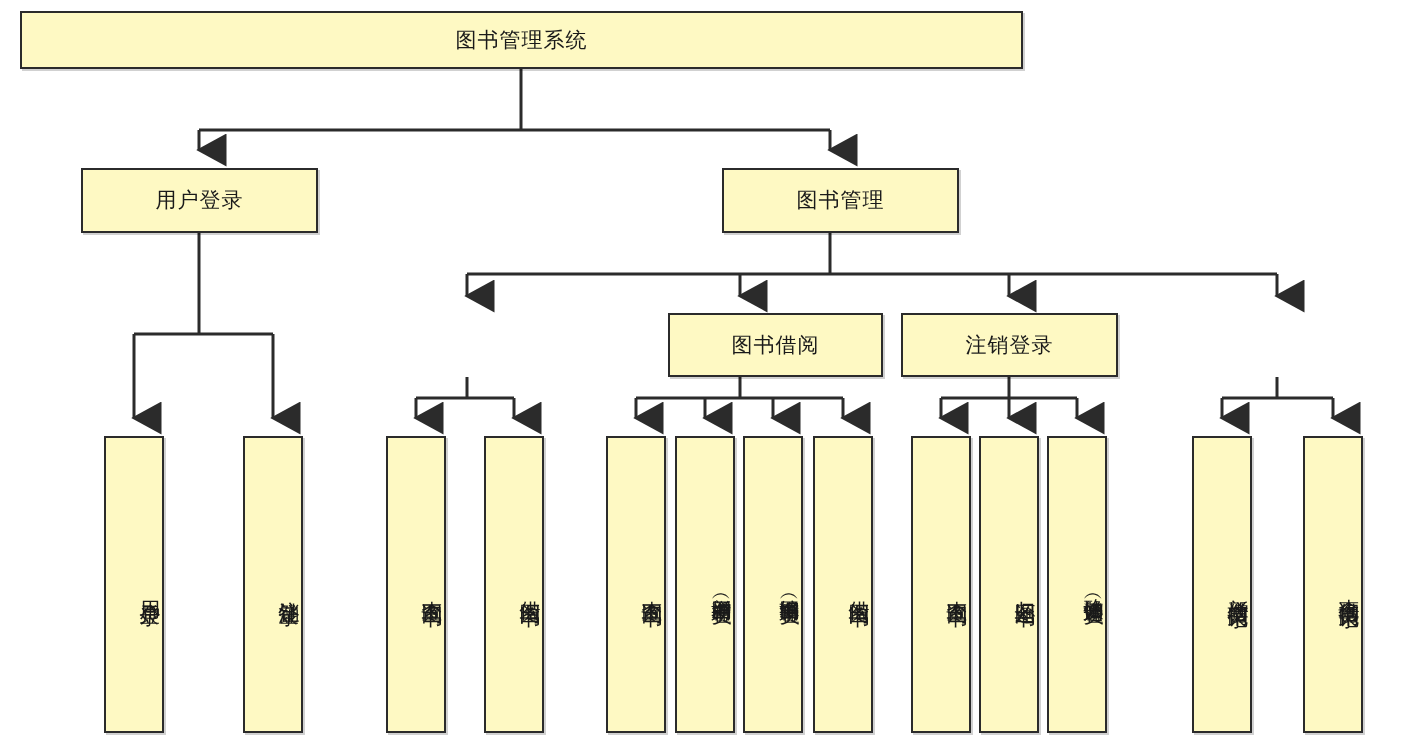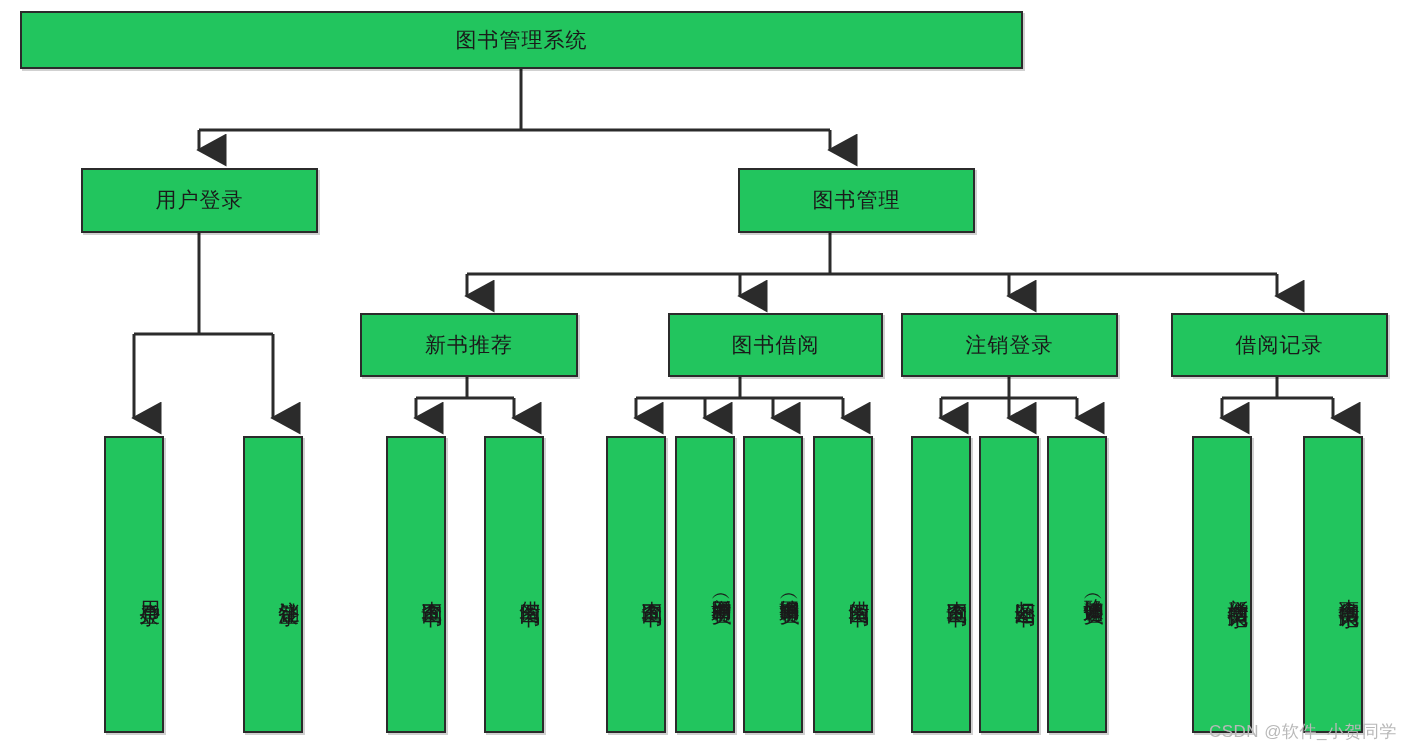--- a/index.html
+++ b/index.html
@@ -20,21 +20,21 @@
   svg#wires {
     position: absolute;
     left: 0;
     top: 0;
     width: 1405px;
     height: 747px;
   }
   .node {
     position: absolute;
     box-sizing: border-box;
-    background: #22c55e;
+    background: #fef9c3;
     border: 2px solid #2b2b2b;
     box-shadow: 2px 2px 0 rgba(0,0,0,0.18);
     display: flex;
     align-items: center;
     justify-content: center;
     color: #1a1a1a;
     text-align: right;
   }
   .node.horiz {
     font-size: 21px;
@@ -125,39 +125,33 @@
   </svg>
 
   <div class="node horiz" style="left:20px; top:11px; width:1003px; height:58px;">
     <span class="node-label">图书管理系统</span>
   </div>
 
   <div class="node horiz" style="left:81px; top:168px; width:237px; height:65px;">
     <span class="node-label">用户登录</span>
   </div>
 
-  <div class="node horiz" style="left:738px; top:168px; width:237px; height:65px;">
+  <div class="node horiz" style="left:722px; top:168px; width:237px; height:65px;">
     <span class="node-label">图书管理</span>
   </div>
 
-  <div class="node horiz" style="left:360px; top:313px; width:218px; height:64px;">
-    <span class="node-label">新书推荐</span>
-  </div>
 
   <div class="node horiz" style="left:633px; top:313px; width:215px; height:64px;margin-left:35px;">
     <span class="node-label">图书借阅</span>
   </div>
 
   <div class="node horiz" style="left:901px; top:313px; width:217px; height:64px;">
     <span class="node-label">注销登录</span>
   </div>
 
-  <div class="node horiz" style="left:1171px; top:313px; width:217px; height:64px;">
-    <span class="node-label">借阅记录</span>
-  </div>
 
   <div class="node vert" style="left:104px; top:436px; width:60px; height:297px;">
     <span class="node-label">用户登录</span>
   </div>
 
   <div class="node vert" style="left:243px; top:436px; width:60px; height:297px;">
     <span class="node-label">注销登录</span>
   </div>
 
   <div class="node vert" style="left:386px; top:436px; width:60px; height:297px;">
@@ -197,15 +191,14 @@
   </div>
 
   <div class="node vert" style="left:1192px; top:436px; width:60px; height:297px;">
     <span class="node-label">新增借阅记录</span>
   </div>
 
   <div class="node vert" style="left:1303px; top:436px; width:60px; height:297px;">
     <span class="node-label">查询借阅记录</span>
   </div>
 
-  <div class="watermark">CSDN @软件_小贺同学</div>
 
 </div>
 
 </body></html>

